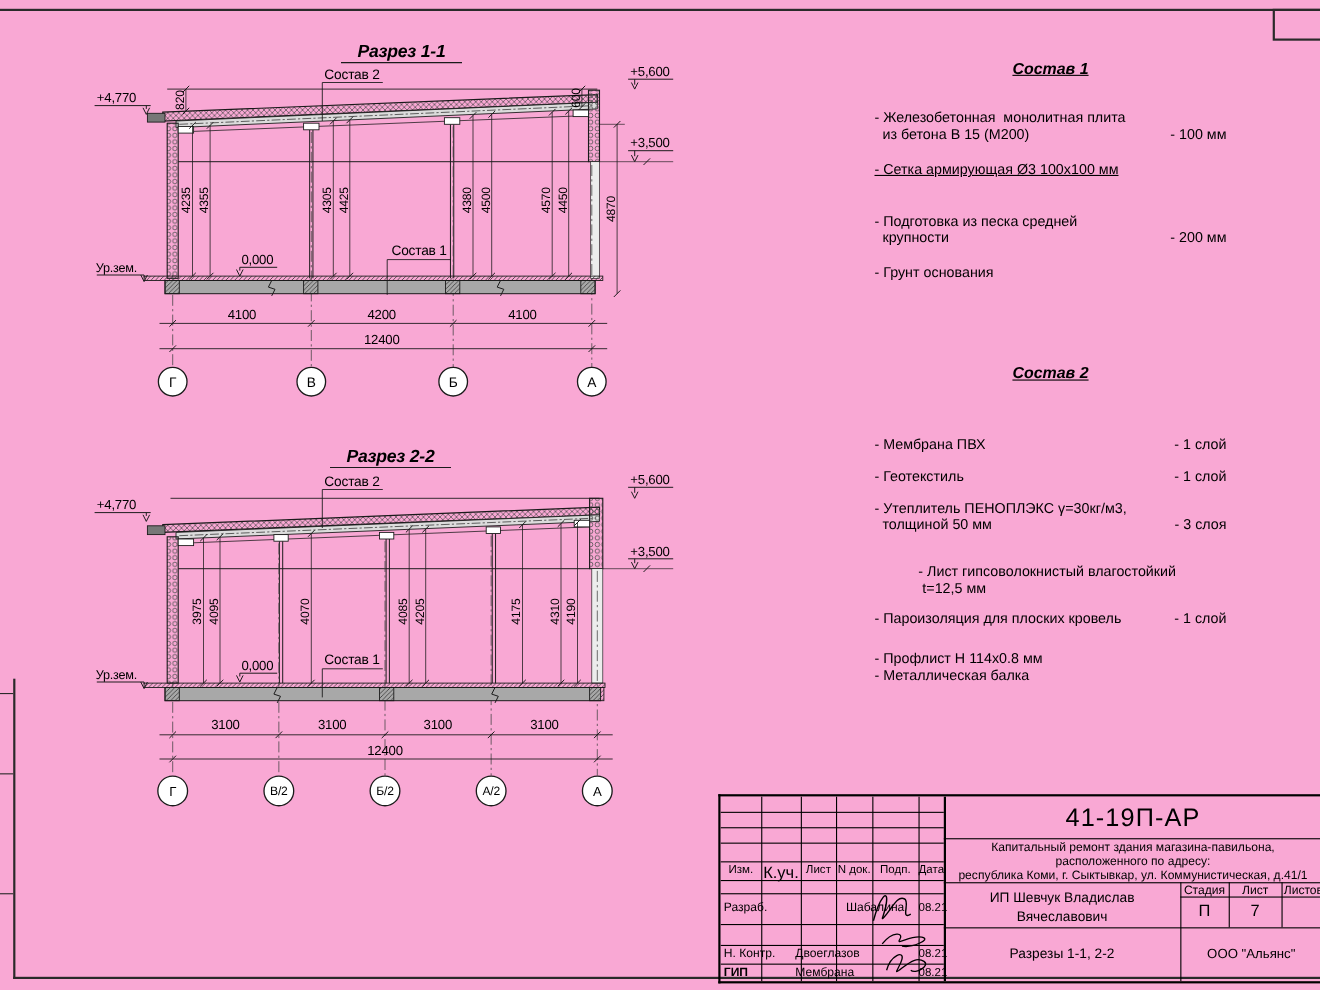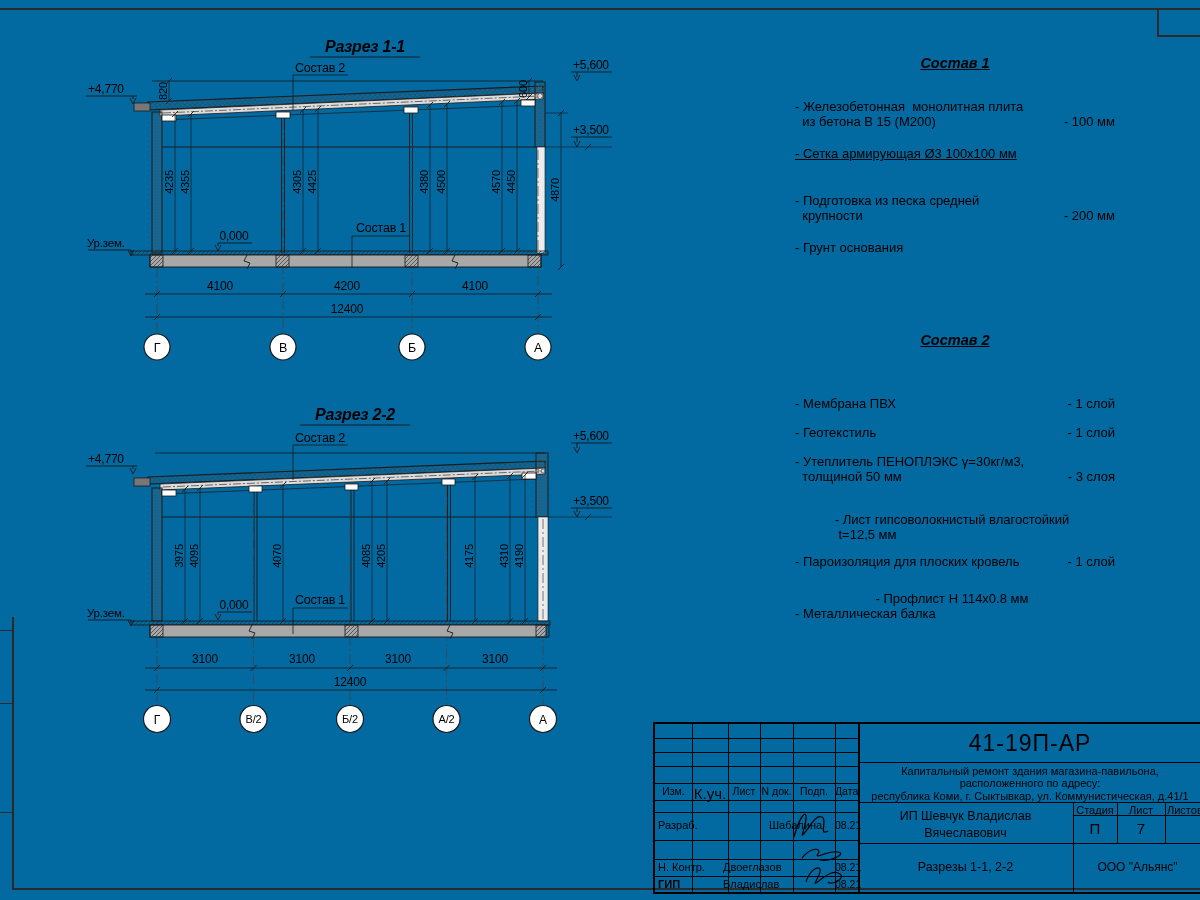--- a/index.html
+++ b/index.html
@@ -1,16 +1,16 @@
 <!DOCTYPE html>
 <html><head>
 <meta charset="utf-8">
 <style>
   html,body{margin:0;padding:0;background:#fff;}
-  #page{position:relative;width:1200px;height:900px;background:#0369a1;overflow:hidden;
+  #page{position:relative;width:1200px;height:900px;background:#f9a8d4;overflow:hidden;
         font-family:"Liberation Sans",sans-serif;color:#000;}
   .abs{position:absolute;}
   svg text{font-family:"Liberation Sans",sans-serif;letter-spacing:-0.2px;fill:#000;}
   
   .frame-line{position:absolute;background:#2a2a2a;}
   
   .sostav{position:absolute;width:320px;}
   .sostav-title{text-align:center;font-style:italic;font-size:14.5px;text-decoration:underline;font-weight:bold;}
   .s-item{display:flex;justify-content:space-between;align-items:flex-end;font-size:13px;line-height:15px;}
   .s-item .t{white-space:pre-wrap;}
@@ -247,21 +247,21 @@
   </div>
   <div class="s-item" style="margin-top:28px;justify-content:center;">
     <span class="t">- Лист гипсоволокнистый влагостойкий
  t=12,5 мм</span>
     <span class="q"></span>
   </div>
   <div class="s-item" style="margin-top:12px;">
     <span class="t">- Пароизоляция для плоских кровель</span>
     <span class="q">- 1 слой</span>
   </div>
-  <div class="s-item" style="margin-top:22px;justify-content:center;">
+  <div class="s-item" style="margin-top:22px;">
     <span class="t">- Профлист Н 114х0.8 мм</span>
     <span class="q"></span>
   </div>
   <div class="s-item" style="margin-top:0;">
     <span class="t">- Металлическая балка</span>
     <span class="q"></span>
   </div>
 </div>
 
 <div id="tb">
@@ -298,21 +298,21 @@
   <div class="cellc" style="left:138px;top:61px;width:42px;font-size:10.5px;">Подп.</div>
   <div class="cellc" style="left:180px;top:61px;width:23px;font-size:10.5px;">Дата</div>
 
   <div class="tbt" style="left:3px;top:95px;">Разраб.</div>
   <div class="tbt" style="left:70px;top:95px;padding-left:44px;">Шабалина</div>
   <div class="cellc" style="left:180px;top:95px;width:23px;font-size:10.5px;">08.21</div>
   <div class="tbt" style="left:3px;top:137px;">Н. Контр.</div>
   <div class="tbt" style="left:68px;top:137px;">Двоеглазов</div>
   <div class="cellc" style="left:180px;top:137px;width:23px;font-size:10.5px;">08.21</div>
   <div class="tbt" style="left:3px;top:154px;font-weight:bold;">ГИП</div>
-  <div class="tbt" style="left:68px;top:154px;">Владислав</div>
+  <div class="tbt" style="left:68px;top:154px;">Мембрана</div>
   <div class="cellc" style="left:180px;top:154px;width:23px;font-size:10.5px;">08.21</div>
 
   <svg class="abs" style="left:135px;top:83px;" width="50" height="36" viewBox="0 0 50 36">
     <path d="M4,30 C10,8 17,2 16,12 C15,24 8,34 16,24 C23,15 26,8 32,10 C38,12 28,30 38,24" fill="none" stroke="#000" stroke-width="1.3"></path>
   </svg>
   <svg class="abs" style="left:143px;top:118px;" width="58" height="48" viewBox="0 0 58 48">
     <path d="M4,16 C14,4 24,6 20,12 C16,18 30,8 40,10 C50,12 30,20 22,18" fill="none" stroke="#000" stroke-width="1.2"></path>
     <path d="M8,40 C12,26 24,22 22,30 C20,38 12,46 22,38 C30,32 36,28 42,32 C48,36 34,44 30,40" fill="none" stroke="#000" stroke-width="1.2"></path>
   </svg>
 

